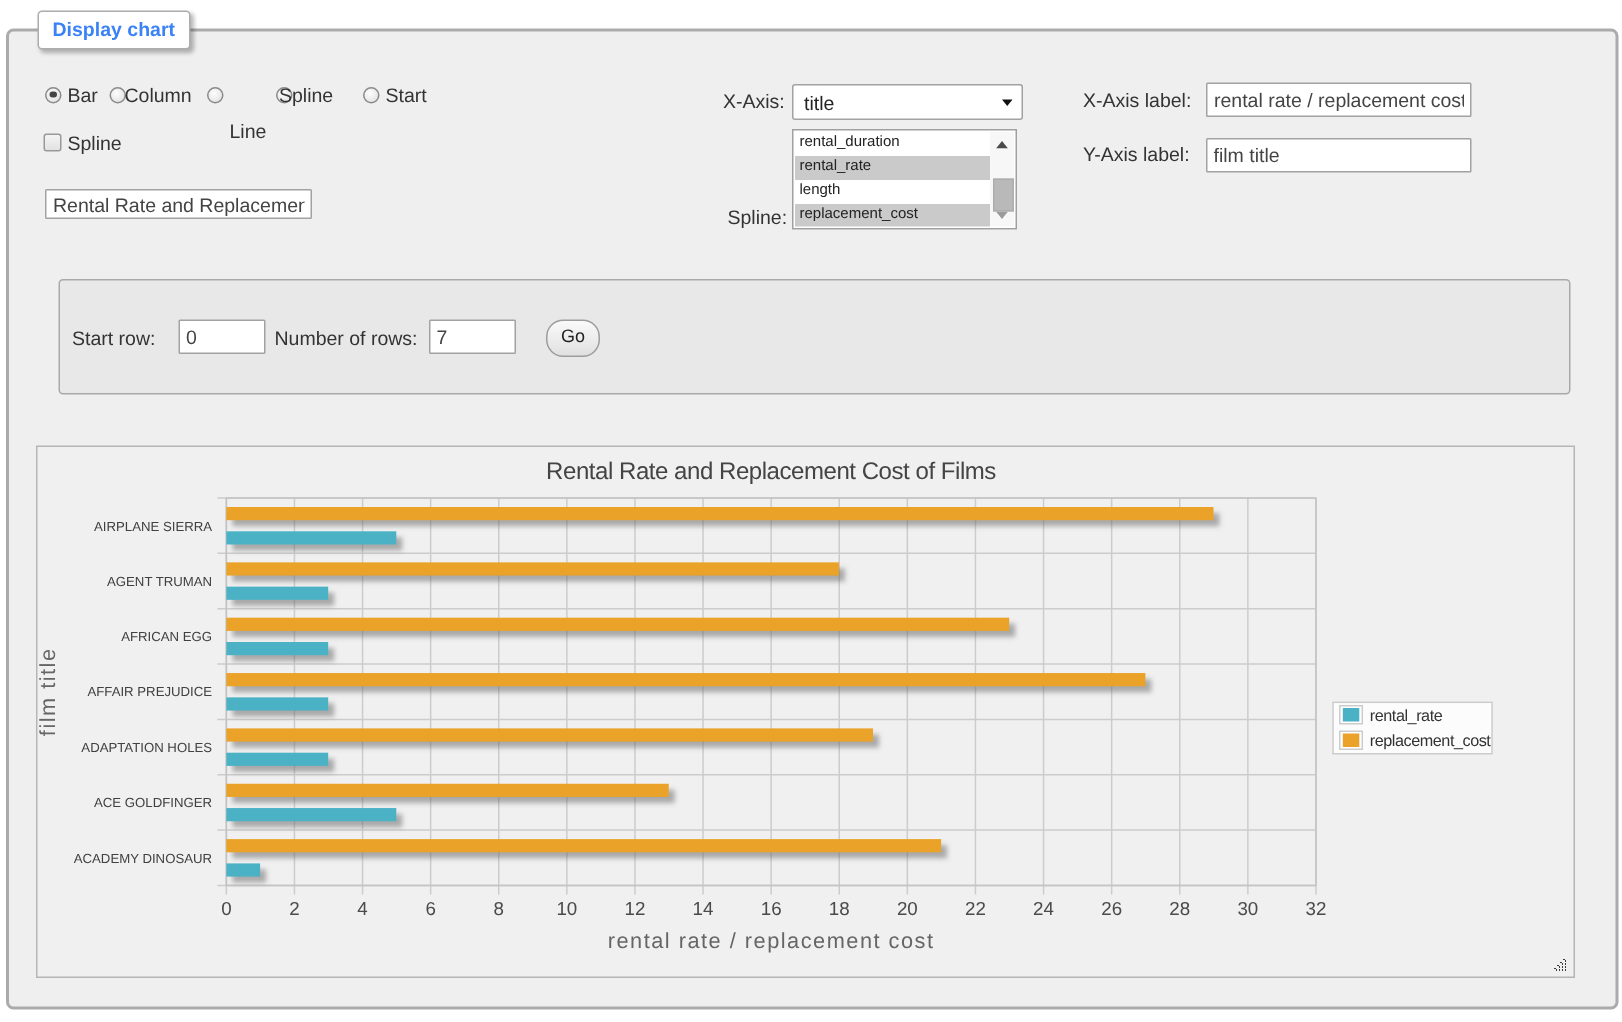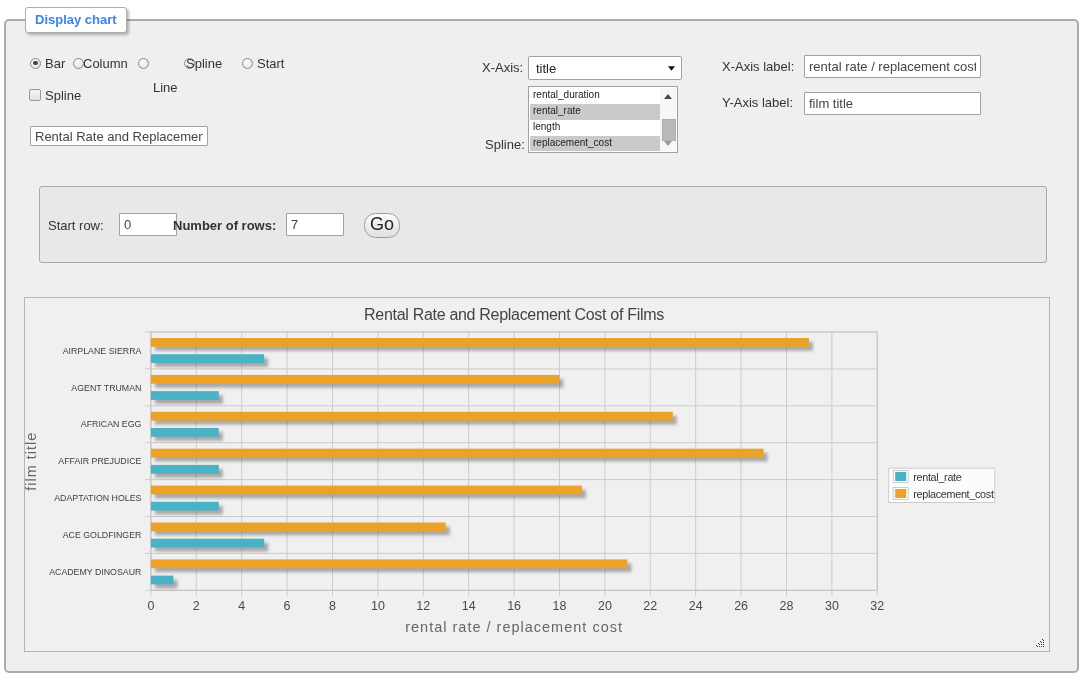--- a/index.html
+++ b/index.html
@@ -26,21 +26,21 @@
   .selectbox{box-sizing:border-box;background:#fff;border:1px solid #a2a2a2;
        border-radius:2px;}
   .listbox{box-sizing:border-box;background:#fff;border:1px solid #a0a0a0;}
   .opt{height:16.1px;line-height:14.8px;padding-left:3px;font-size:10px;color:#222;
        white-space:nowrap;}
   .opt.sel{background:#cacaca;}
   .srbox{left:39px;top:186px;width:1008px;height:77px;background:#e8e8e8;
          border:1px solid #a9a9a9;border-radius:3px;box-sizing:border-box;}
   .gobtn{left:364px;top:213px;width:34px;height:23px;border:1px solid #9d9d9d;
          border-radius:11.5px;background:linear-gradient(#fafafa,#e0e0e0);
-         font-size:18px;color:#222;text-align:center;line-height:21px;}
+         font-size:12px;color:#222;text-align:center;line-height:21px;}
   .chartbox{left:24px;top:297px;width:1024px;height:353px;border:1px solid #b5b5b5;
          background:#f0f0f0;box-sizing:content-box;}
 </style>
 </head>
 <body>
   <div class="abs fieldset"></div>
   <div class="abs legendbox">Display chart</div>
 
   <div class="abs radio sel" style="left:30px;top:57.5px;"></div>
   <div class="abs lbl" style="left:45px;top:56px;">Bar</div>
@@ -87,21 +87,21 @@
   </div>
 
   <div class="abs lbl" style="left:722px;top:58.5px;">X-Axis label:</div>
   <input class="txt" style="left: 804px; top: 55px; width: 177px; height: 23px;" value="rental rate / replacement cost">
   <div class="abs lbl" style="left:722px;top:95px;">Y-Axis label:</div>
   <input class="txt" style="left: 804px; top: 92px; width: 177px; height: 23px;" value="film title">
 
   <div class="abs srbox"></div>
   <div class="abs lbl" style="left:48px;top:217.5px;">Start row:</div>
   <input class="txt" style="left: 119px; top: 213px; width: 58px; height: 23px;" value="0">
-  <div class="abs lbl" style="left:173px;top:217.5px;font-weight:bold;">Number of rows:</div>
+  <div class="abs lbl" style="left:183px;top:217.5px;">Number of rows:</div>
   <input class="txt" style="left: 286px; top: 213px; width: 58px; height: 23px;" value="7">
   <div class="abs gobtn">Go</div>
 
   <div class="abs chartbox">
   <svg width="1024" height="354" viewBox="0 0 1024 354" font-family="Liberation Sans, sans-serif">
     <defs>
         <filter id="blur" x="-10%" y="-50%" width="130%" height="250%">
           <feGaussianBlur stdDeviation="1.8"></feGaussianBlur>
         </filter>
       </defs>

